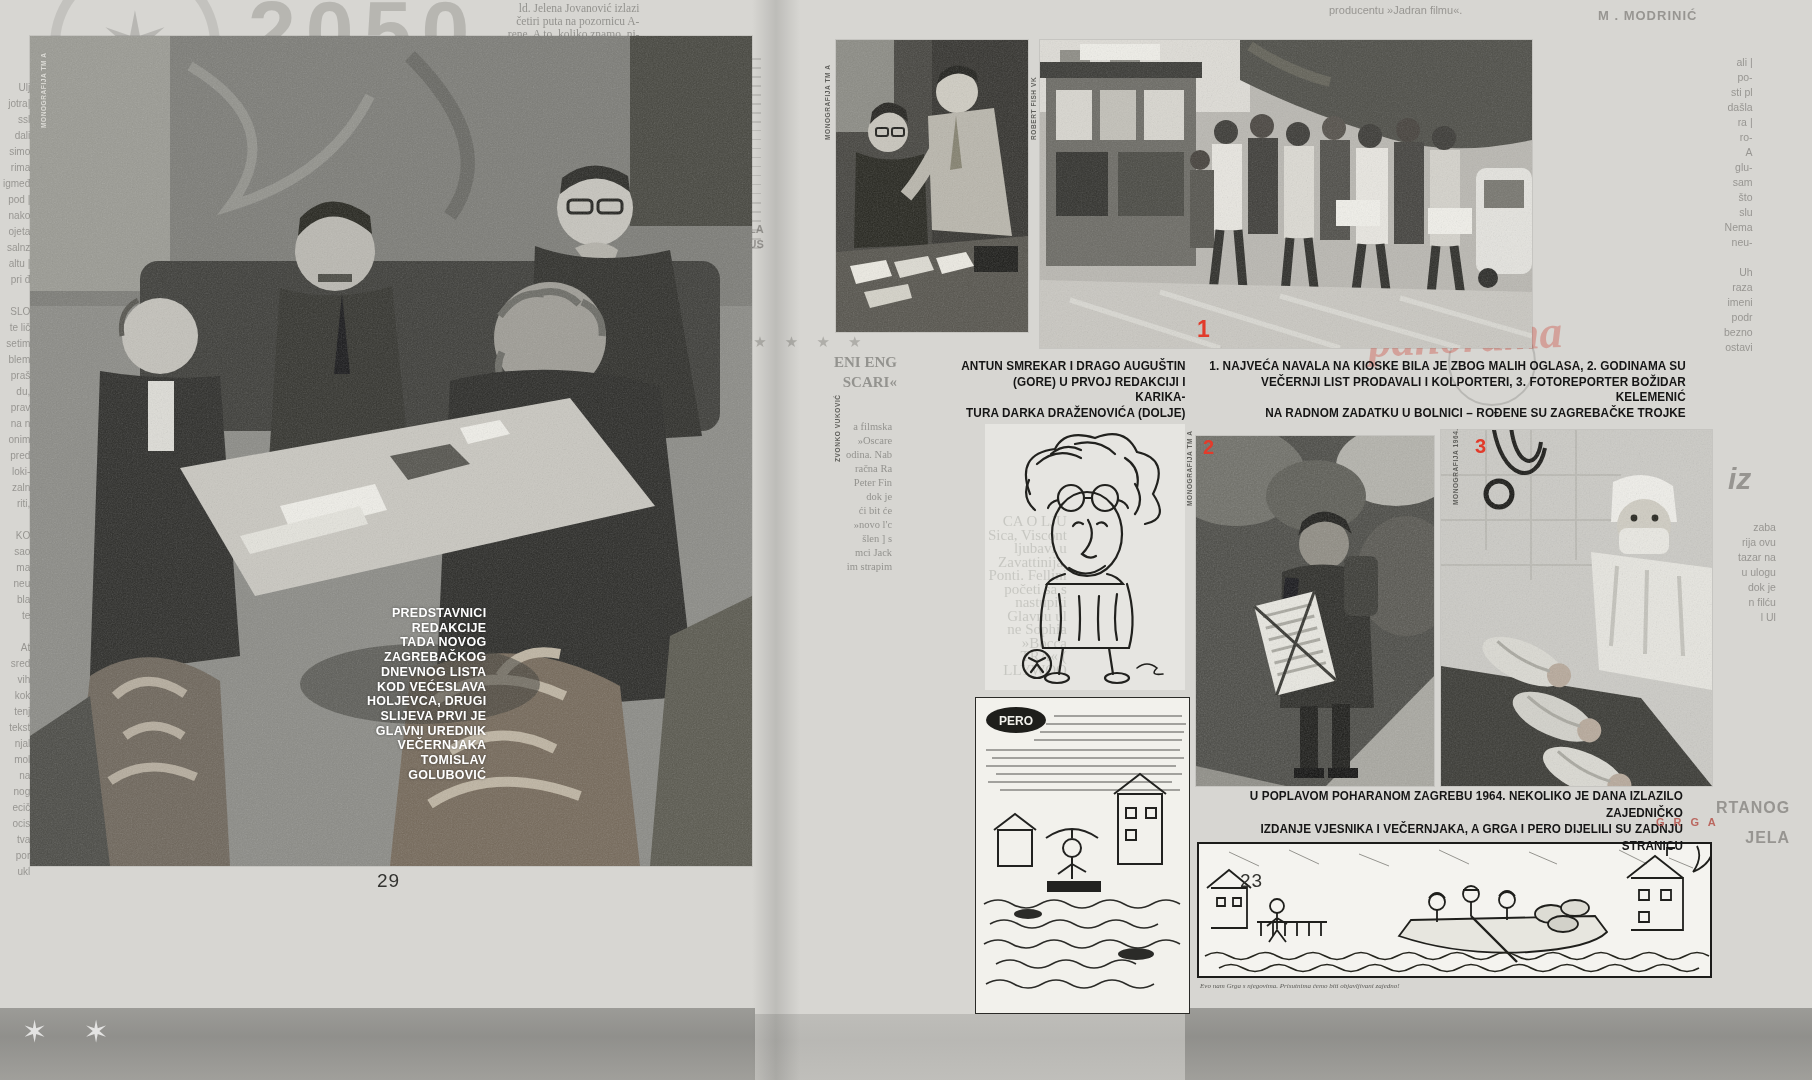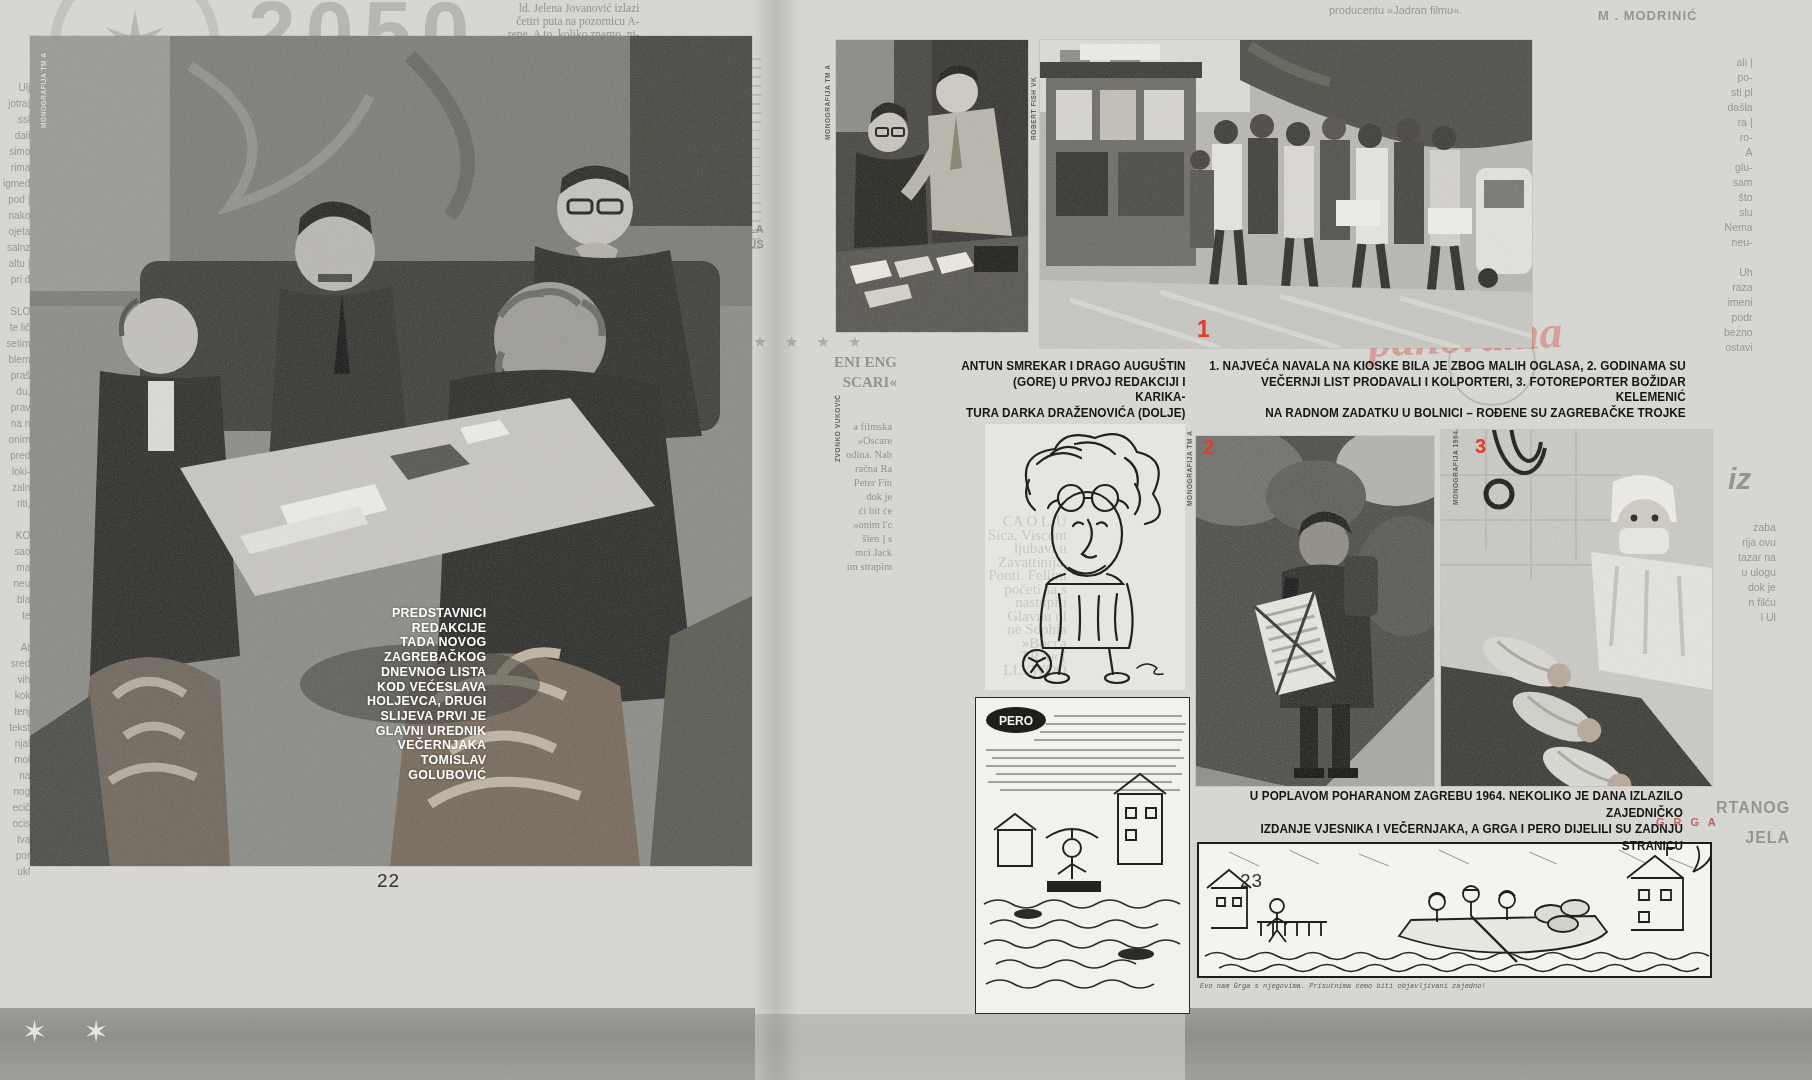--- a/index.html
+++ b/index.html
@@ -137,21 +137,21 @@
 
   <div class="abs pre faded-serif" style="left:834px;top:352px;font-size:15px;font-weight:bold;line-height:20px;z-index:0;">ENI ENG
 SCARI«</div>
   <div class="abs pre faded-serif" style="left:846px;top:420px;font-size:10.5px;line-height:14px;z-index:0;">a filmska
 »Oscare
 odina. Nab
 račna Ra
 Peter Fin
 dok je
 ći bit će
-»onim l'c
+»novo l'c
 šlen ] s
 mci Jack
 im strapim</div>
   <div class="abs pre faded-serif" style="left:988px;top:515px;font-size:15px;line-height:13.5px;z-index:0;">CA O LJU
 Sica, Viscont
 ljubavi u
 Zavattinija,
 Ponti. Fellini
 početi sa s
 nastupiti
@@ -238,21 +238,21 @@
       <div>DNEVNOG LISTA</div>
       <div>KOD VEĆESLAVA</div>
       <div>HOLJEVCA, DRUGI</div>
       <div>SLIJEVA PRVI JE</div>
       <div>GLAVNI UREDNIK</div>
       <div>VEČERNJAKA</div>
       <div>TOMISLAV</div>
       <div>GOLUBOVIĆ</div>
     </div>
 
-    <div class="abs folio" style="left:377px;top:870px;">22</div>
+    <div class="abs folio" style="left:377px;top:870px;">29</div>
   </section>
 
   <section>
 
     <div class="abs vcred" style="left:824px;top:140px;">MONOGRAFIJA TM A</div>
 
     <svg class="abs photo" style="left:836px;top:40px;" width="192" height="292" viewBox="0 0 192 292">
       <defs>
           <filter id="nA">
             <feTurbulence type="fractalNoise" baseFrequency="0.8" numOctaves="3" stitchTiles="stitch"></feTurbulence>
@@ -503,16 +503,16 @@
         <path d="M494,28 q10,-14 4,-26 M494,28 q14,-6 18,-16"></path>
       </g>
       <g fill="none" stroke="#26261f" stroke-width="1.6">
         <path d="M6,112 q12,-7 24,0 t24,0 t24,0 t24,0 t24,0 t24,0 t24,0 t24,0 t24,0 t24,0 t24,0 t24,0 t24,0 t24,0 t24,0 t24,0 t24,0 t24,0 t24,0 t24,0 t24,0"></path>
         <path d="M20,124 q12,-7 24,0 t24,0 t24,0 t24,0 t24,0 t24,0 t24,0 t24,0 t24,0 t24,0 t24,0 t24,0 t24,0 t24,0 t24,0 t24,0 t24,0 t24,0 t24,0 t24,0"></path>
       </g>
     </svg>
 
     <div class="abs folio" style="left:1240px;top:870px;">23</div>
 
-    <div class="abs" style="left:1200px;top:982px;font-size:7px;font-style:italic;color:rgba(60,60,56,.8);z-index:3;font-family:Liberation Mono, monospace;">Evo nam Grga s njegovima. Prisutnima ćemo biti objavljivani zajedno!</div>
+    <div class="abs" style="left:1200px;top:982px;font-size:7px;font-style:italic;color:rgba(60,60,56,.8);z-index:3;font-family:Liberation Serif, serif;">Evo nam Grga s njegovima. Prisutnima ćemo biti objavljivani zajedno!</div>
   </section>
 
 </div>
 
 </body></html>

